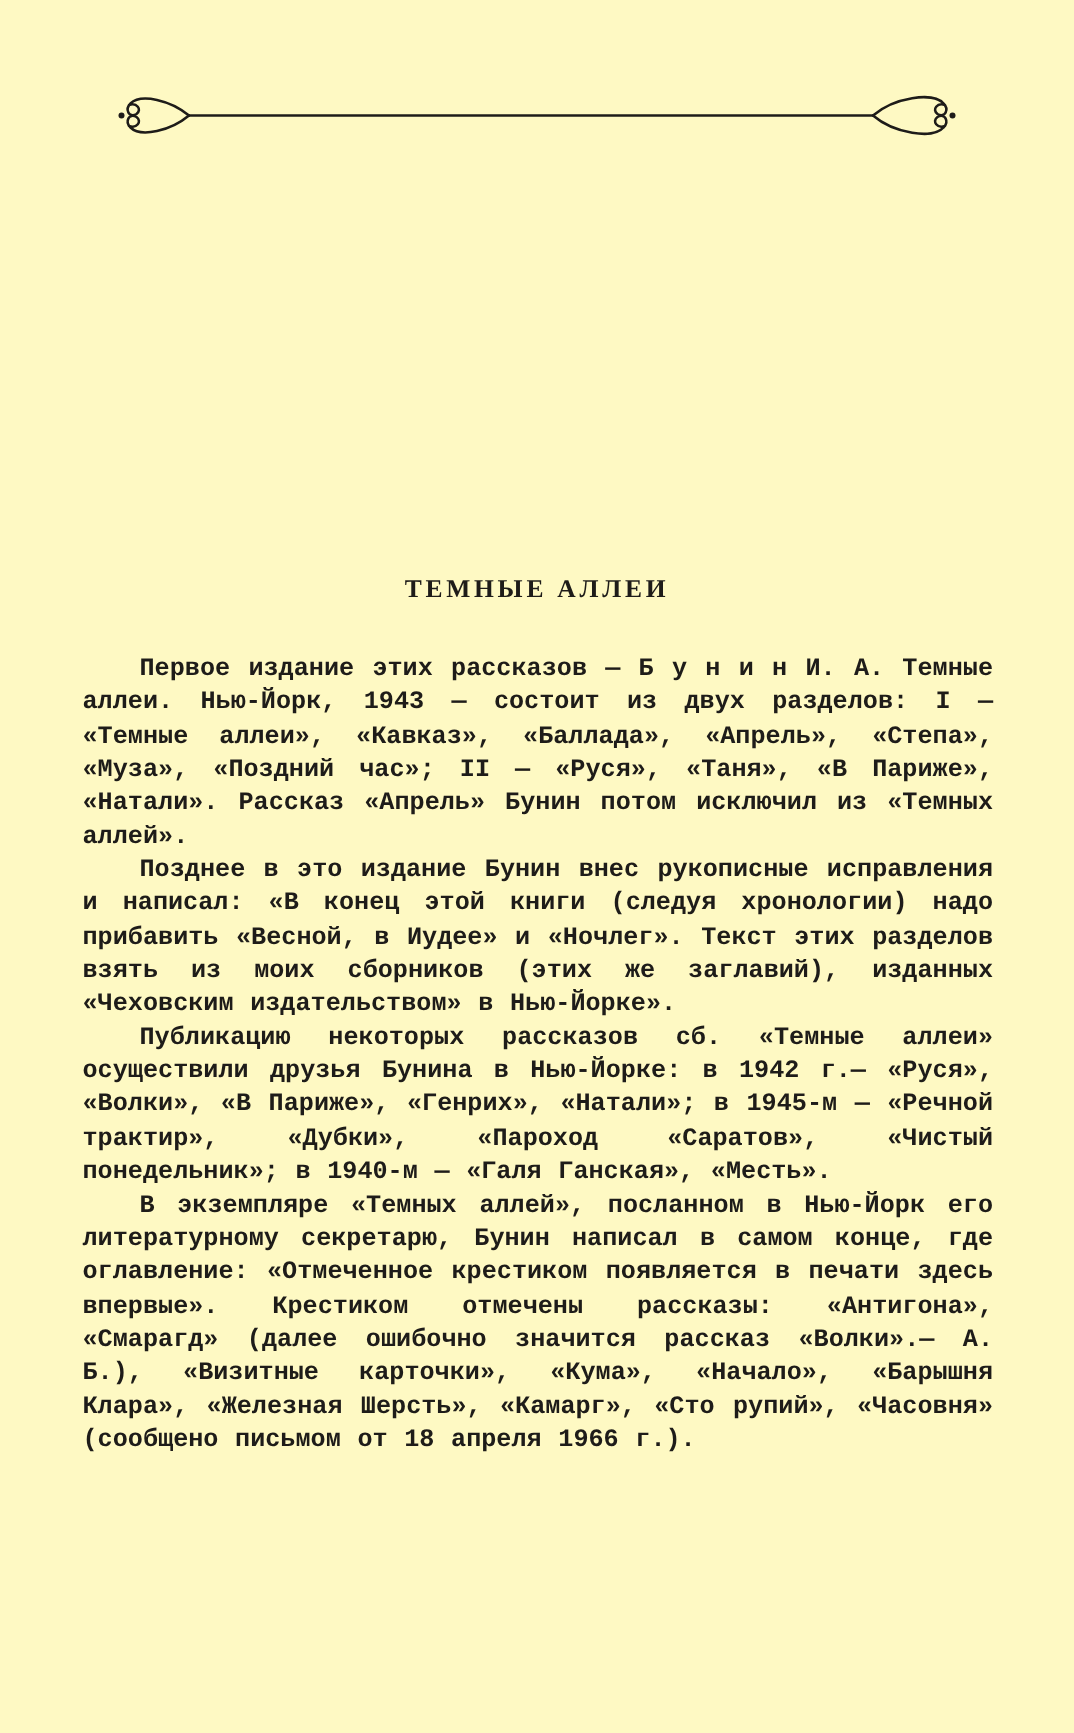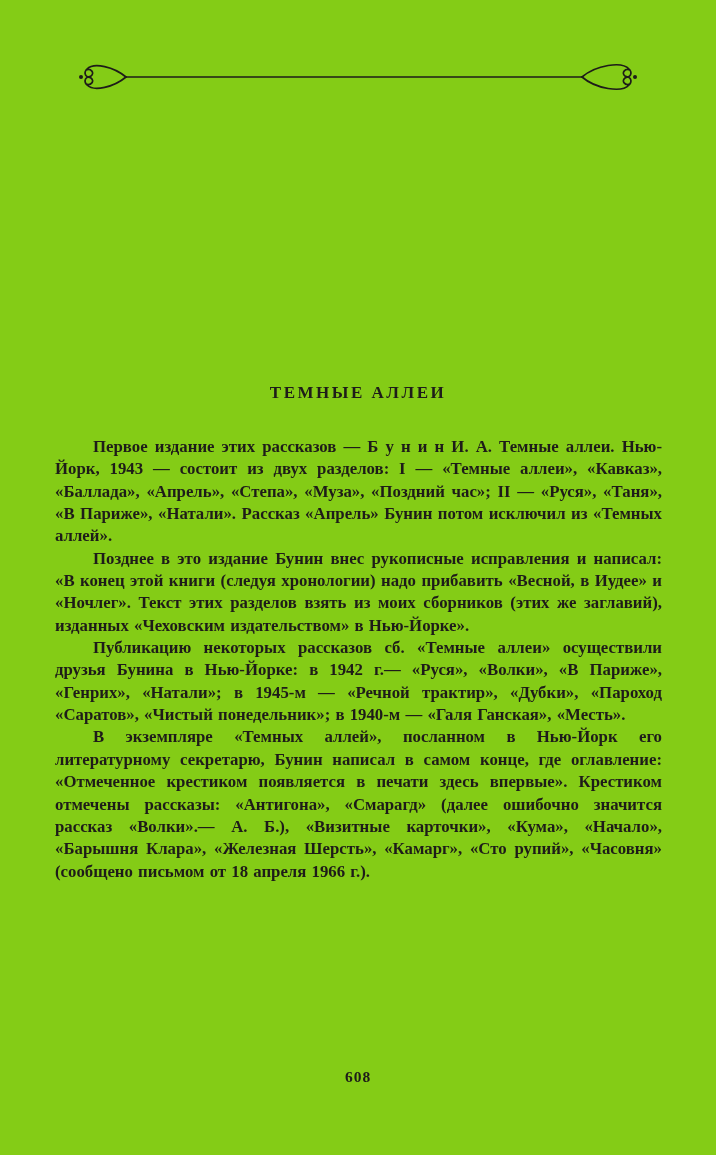--- a/index.html
+++ b/index.html
@@ -5,21 +5,21 @@
   html, body {
     margin: 0;
     padding: 0;
     background: #777;
   }
   .page {
     position: relative;
     width: 716px;
     height: 1155px;
     margin: 0 auto;
-    background: #84cc16;
+    background: #fef9c3;
     overflow: hidden;
     font-family: "Liberation Serif", "DejaVu Serif", serif;
     color: #1e1c19;
   }
   .ornament {
     position: absolute;
     top: 60px;
     left: 50%;
     transform: translateX(-50%);
     width: 564px;
@@ -34,20 +34,21 @@
     text-align: center;
     font-size: 17px;
     font-weight: 600;
     letter-spacing: 2.5px;
   }
   .text-block {
     position: absolute;
     top: 436px;
     left: 55px;
     width: 607px;
+    font-family: Liberation Mono, monospace;
   }
   .text-block p {
     margin: 0;
     padding: 0;
     text-indent: 38px;
     text-align: justify;
     font-size: 16.8px;
     line-height: 22.35px;
     font-weight: 600;
     word-spacing: 1px;
@@ -85,15 +86,14 @@
 
   <h1 class="title">ТЕМНЫЕ АЛЛЕИ</h1>
 
   <div class="text-block">
     <p>Первое издание этих рассказов — Б&nbsp;у&nbsp;н&nbsp;и&nbsp;н И.&nbsp;А. Темные аллеи. Нью-Йорк, 1943 — состоит из двух разделов: I — «Темные аллеи», «Кавказ», «Баллада», «Апрель», «Степа», «Муза», «Поздний час»; II — «Руся», «Таня», «В Париже», «Натали». Рассказ «Апрель» Бунин потом исключил из «Темных аллей».</p>
     <p>Позднее в это издание Бунин внес рукописные исправления и написал: «В конец этой книги (следуя хронологии) надо прибавить «Весной, в Иудее» и «Ночлег». Текст этих разделов взять из моих сборников (этих же заглавий), изданных «Чеховским издательством» в Нью-Йорке».</p>
     <p>Публикацию некоторых рассказов сб. «Темные аллеи» осуществили друзья Бунина в Нью-Йорке: в 1942 г.— «Руся», «Волки», «В Париже», «Генрих», «Натали»; в 1945-м — «Речной трактир», «Дубки», «Пароход «Саратов», «Чистый понедельник»; в 1940-м — «Галя Ганская», «Месть».</p>
     <p>В экземпляре «Темных аллей», посланном в Нью-Йорк его литературному секретарю, Бунин написал в самом конце, где оглавление: «Отмеченное крестиком появляется в печати здесь впервые». Крестиком отмечены рассказы: «Антигона», «Смарагд» (далее ошибочно значится рассказ «Волки».— А. Б.), «Визитные карточки», «Кума», «Начало», «Барышня Клара», «Железная Шерсть», «Камарг», «Сто рупий», «Часовня» (сообщено письмом от 18 апреля 1966 г.).</p>
   </div>
 
-  <div class="page-number">608</div>
 
 </div>
 
 </body></html>

